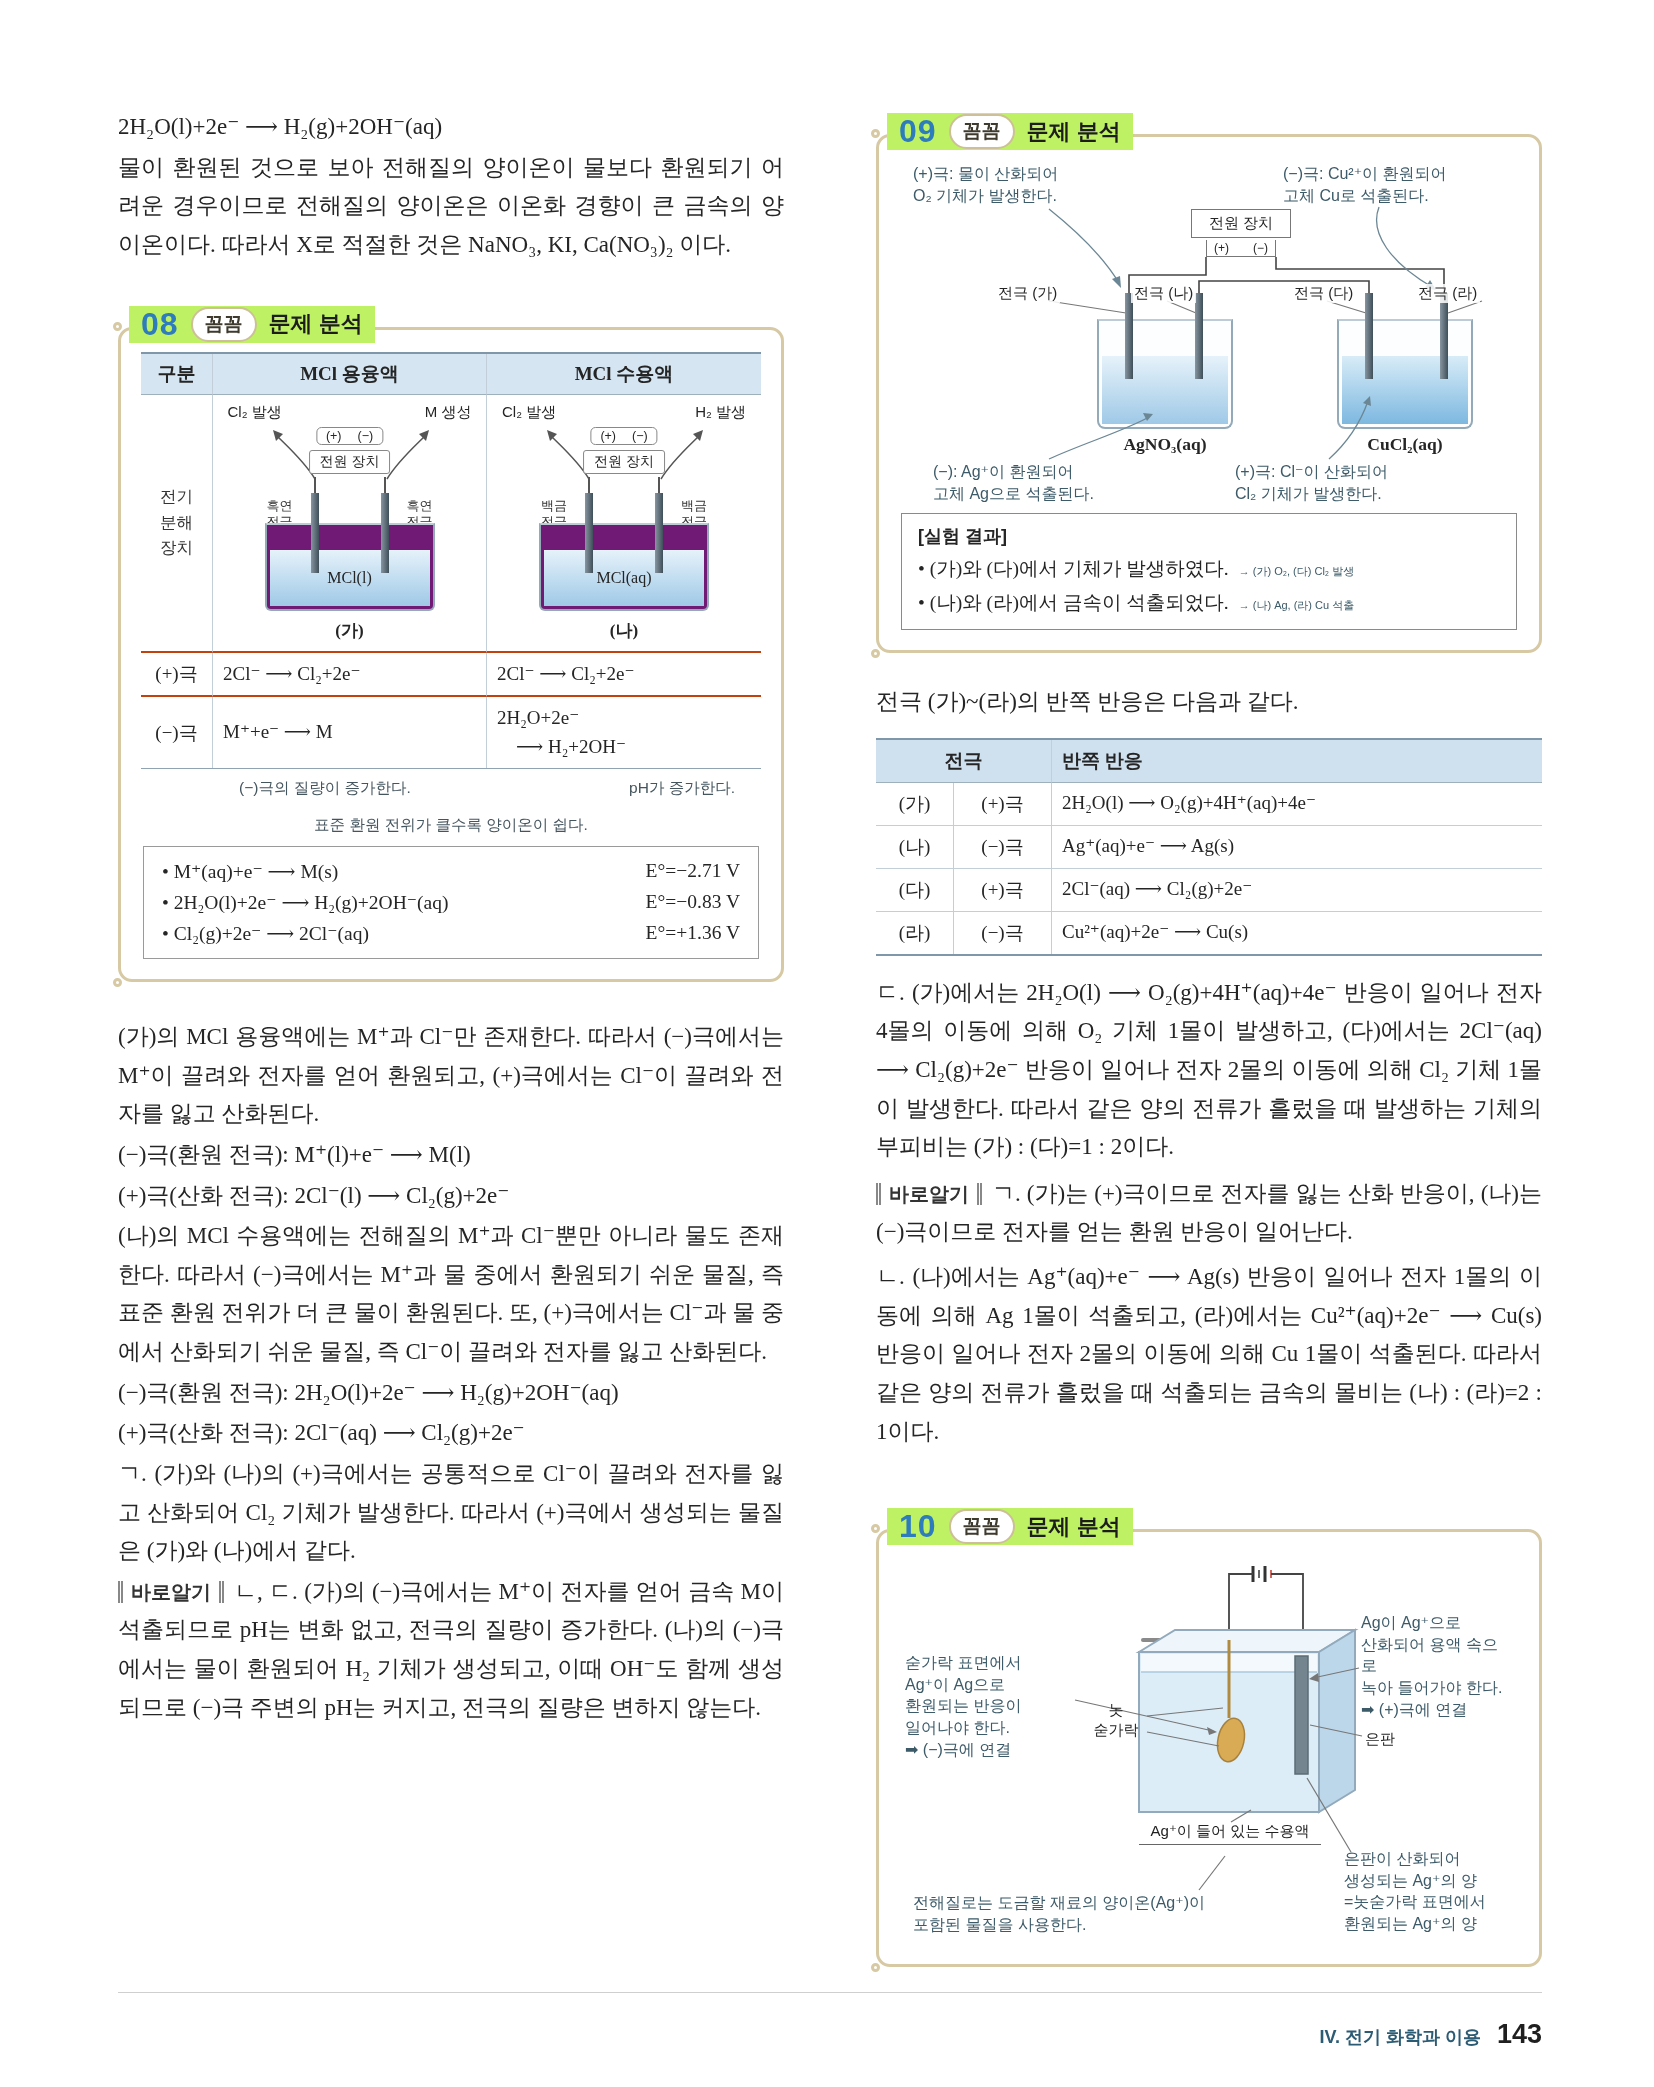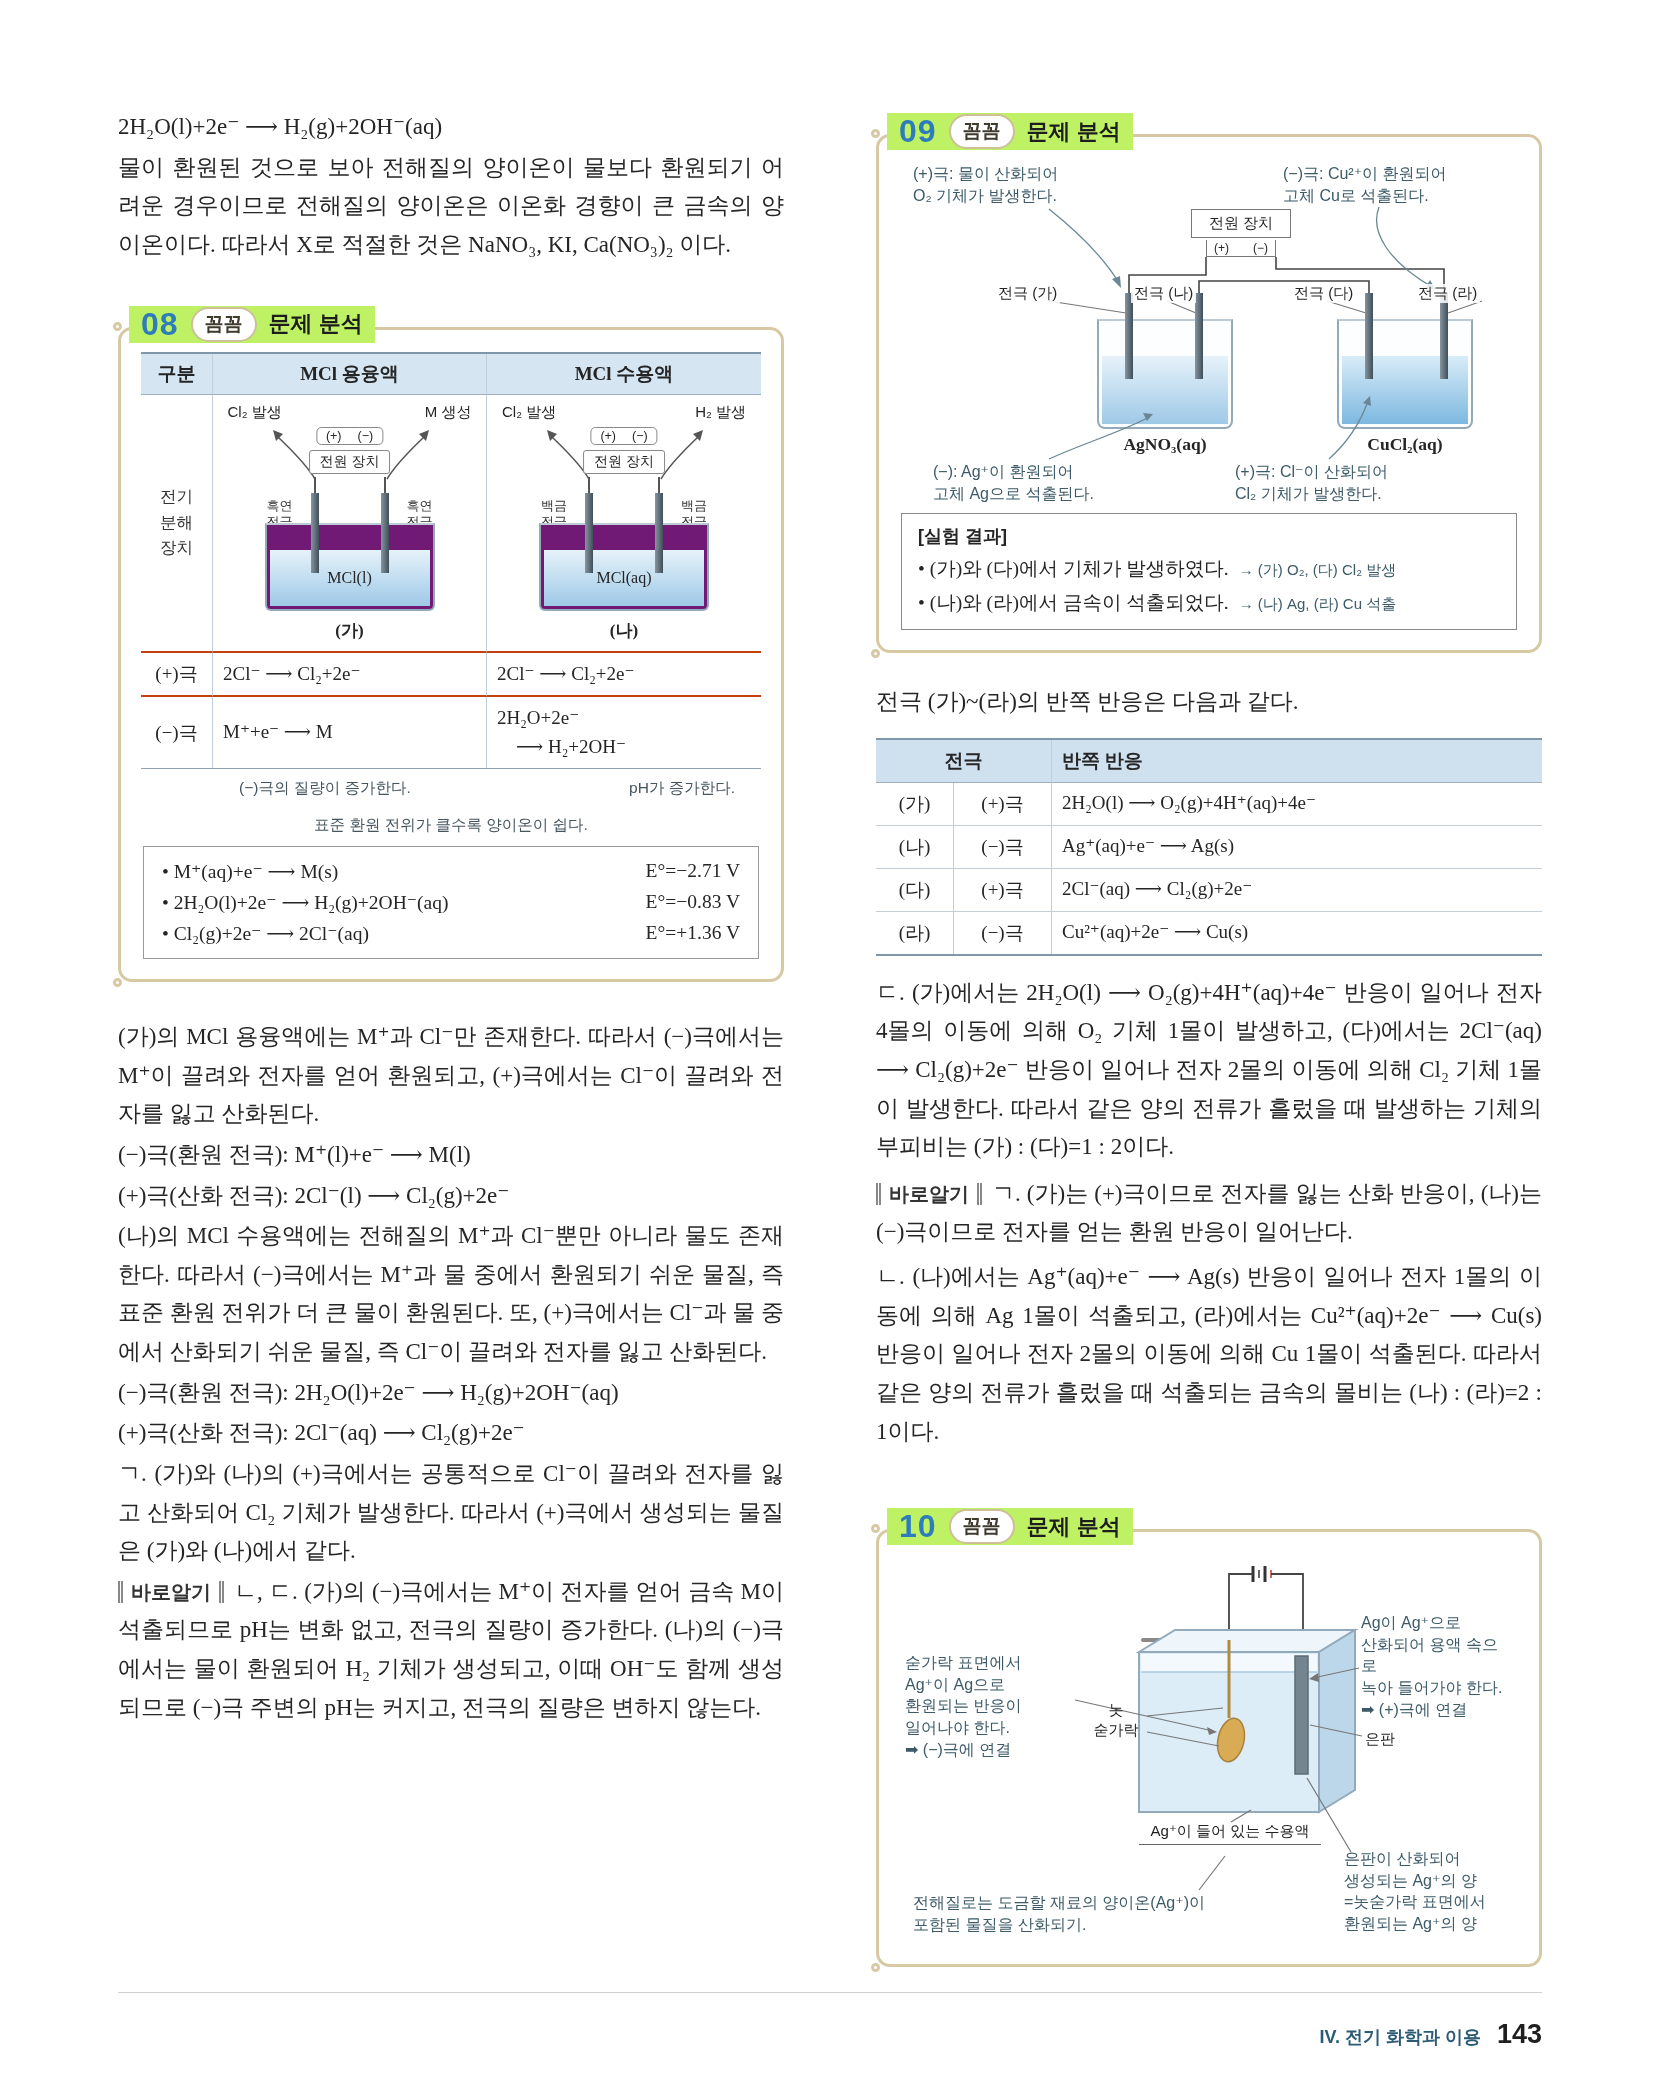--- a/index.html
+++ b/index.html
@@ -84,21 +84,21 @@
   .d09 .bkl { position:absolute; top:271px; width:136px; text-align:center; font-weight:bold; font-size:17.5px; }
   .bkl1 { left:198px; } .bkl2 { left:438px; }
   .d09 .el { position:absolute; top:121px; font-size:15px; background:rgba(255,255,255,.85); padding:0 3px; z-index:3;
              font-family:"Liberation Sans","DejaVu Sans",sans-serif; }
   .d09 svg { position:absolute; inset:0; z-index:1; }
 
   .rbox { border:1.5px solid #8a8a8a; margin:6px 2px 0; padding:10px 16px 13px; }
   .rbox-title { font-family:"Liberation Sans","DejaVu Sans",sans-serif; font-weight:bold; font-size:18px; }
   .rbox-line { display:flex; align-items:baseline; gap:10px; margin-top:7px; }
   .rbox-main { font-size:19.5px; white-space:nowrap; }
-  .rbox-note { font-family:"Liberation Sans","DejaVu Sans",sans-serif; font-size:15px; color:#3c5a68; white-space:nowrap; }
+  .rbox-note { font-family:"Liberation Sans","DejaVu Sans",sans-serif; font-size:11px; color:#3c5a68; white-space:nowrap; }
 
   
   .t09 { display:grid; grid-template-columns:78px 98px 1fr; border-top:2.5px solid #7f97a8; border-bottom:2px solid #7f97a8;
          font-size:19px; margin-top:16px; }
   .t09 > div { border-bottom:1px solid #c3cfd8; padding:8px 10px; }
   .t09 .th { background:#cfe0ef; font-weight:600; border-bottom:1.5px solid #9fb0bd; }
   .t09 .cc { text-align:center; border-right:1px solid #c3cfd8; }
   .t09 .lb { border-bottom:none; }
 
   .baro-label { font-family:"Liberation Sans","DejaVu Sans",sans-serif; font-weight:bold; font-size:20px; color:#333;
@@ -420,21 +420,21 @@
 ➡ (−)극에 연결</div>
           <div class="ann argt">Ag이 Ag⁺으로
 산화되어 용액 속으로
 녹아 들어가야 한다.
 ➡ (+)극에 연결</div>
           <div class="lspoon">놋
 숟가락</div>
           <div class="lplate">은판</div>
           <div class="lsol">Ag⁺이 들어 있는 수용액</div>
           <div class="ann nlft">전해질로는 도금할 재료의 양이온(Ag⁺)이
-포함된 물질을 산화되기.</div>
+포함된 물질을 사용한다.</div>
           <div class="ann nrgt">은판이 산화되어
 생성되는 Ag⁺의 양
 =놋숟가락 표면에서
 환원되는 Ag⁺의 양</div>
         </div>
       </div>
     </div>
   </div>
 
   <div class="footer">

